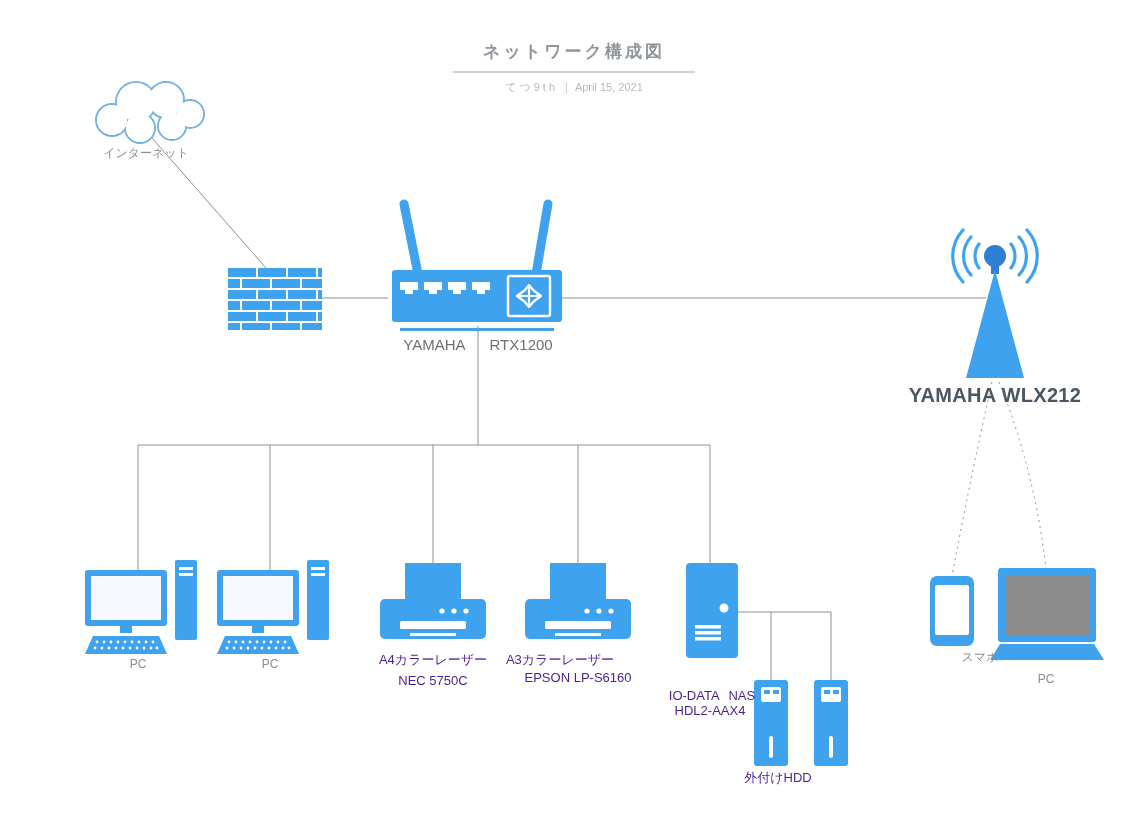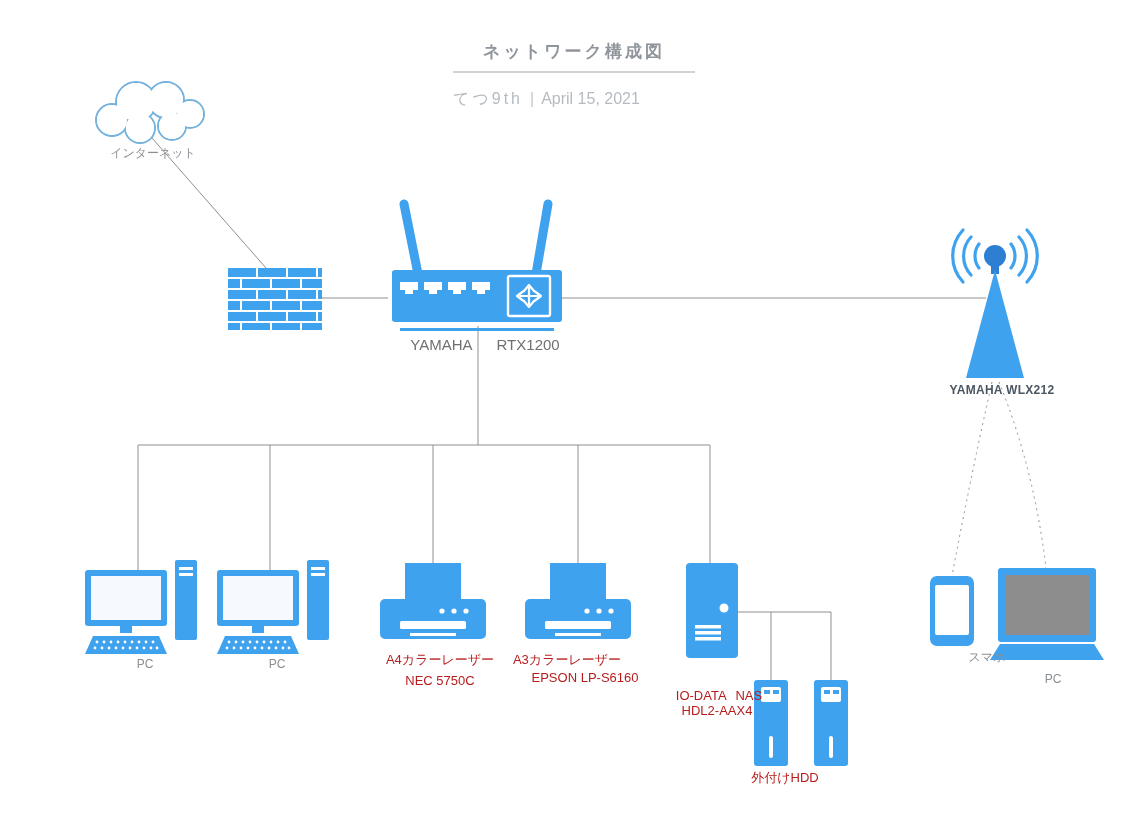--- a/index.html
+++ b/index.html
@@ -3,30 +3,30 @@
 <meta charset="utf-8">
 <style>
   html,body{margin:0;padding:0;background:#ffffff;}
   .canvas{
     position:relative;width:1148px;height:832px;background:#ffffff;overflow:hidden;
     font-family:"Liberation Sans","DejaVu Sans",sans-serif;
   }
   .wires{position:absolute;left:0;top:0;width:1148px;height:832px;z-index:0;}
   .node{position:absolute;z-index:1;line-height:0;}
   .lbl{position:absolute;z-index:2;transform:translateX(-50%);white-space:nowrap;
-       font-size:12px;color:#8a8f94;line-height:1.25;text-align:center;margin-left:7px;}
-  .lbl-dark{font-size:13px;color:#b91c1c;}
+       font-size:12px;color:#8a8f94;line-height:1.25;text-align:center;}
+  .lbl-dark{font-size:13px;color:#4c1d95;}
   .lbl-router{font-size:15px;color:#707070;display:flex;gap:24px;}
-  .lbl-ap{font-size:12px;font-weight:bold;color:#4b5663;letter-spacing:.3px;}
+  .lbl-ap{font-size:20px;font-weight:bold;color:#4b5663;letter-spacing:.3px;}
   .nas-gap{word-spacing:6px;}
   .header{position:absolute;left:50%;top:40px;transform:translateX(-50%);
-          text-align:left;z-index:2;}
+          text-align:center;z-index:2;}
   .title{display:inline-block;font-size:17px;font-weight:bold;color:#8f959b;
          letter-spacing:3px;padding:0 30px 8px 30px;border-bottom:2px solid #d2d2d2;}
-  .subtitle{margin-top:16px;font-size:16px;color:#b5bbc0;}
+  .subtitle{margin-top:7px;font-size:11px;color:#b5bbc0;}
   .subtitle .author{letter-spacing:3px;}
   .subtitle .sep{margin:0 7px;color:#c3c8cc;}
 </style>
 </head>
 <body>
 
 <div class="canvas">
 
   <svg class="wires" viewBox="0 0 1148 832" fill="none" stroke="#8f8f8f" stroke-width="1">
     <path d="M152,138 L266,268"></path>

